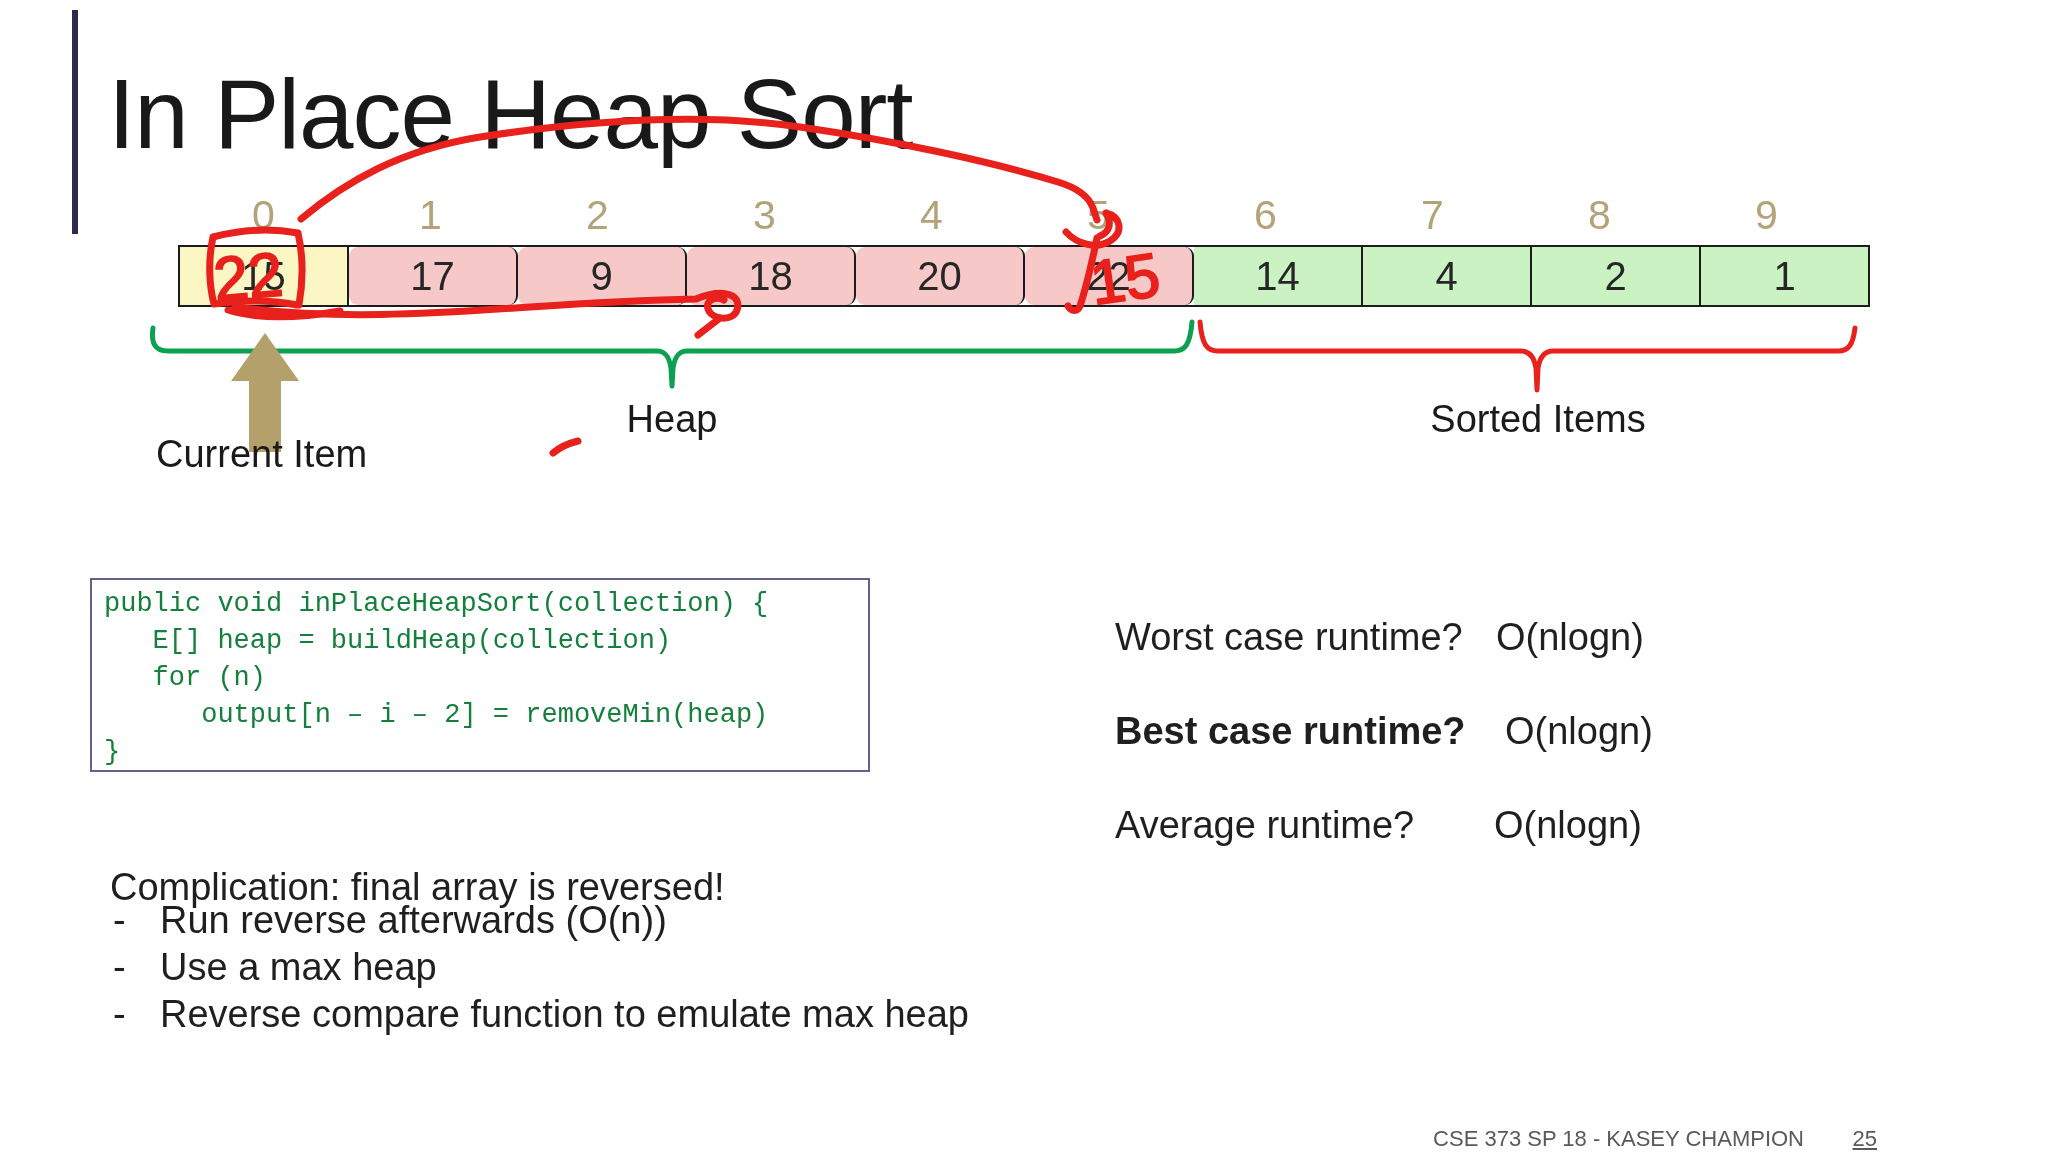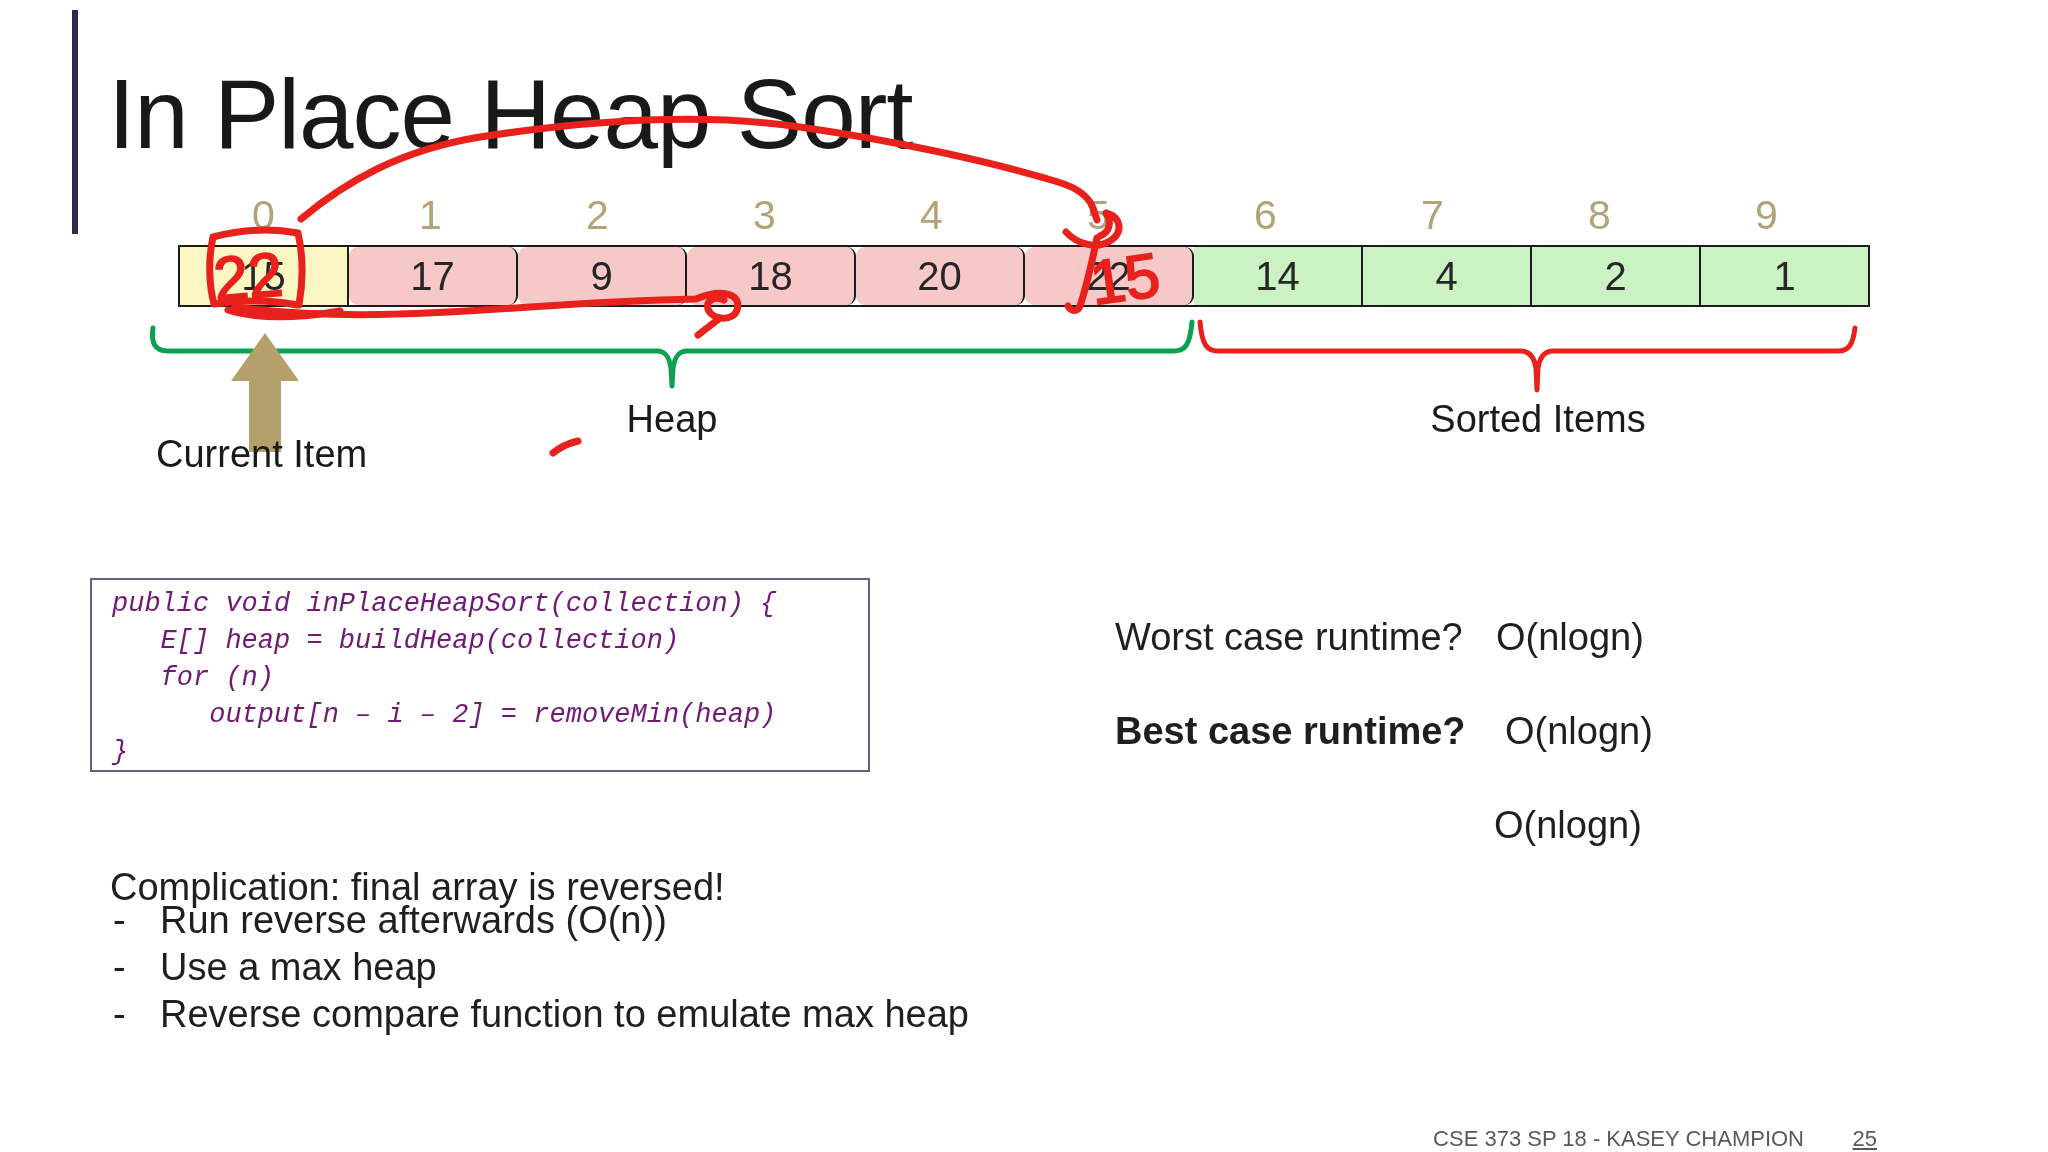--- a/index.html
+++ b/index.html
@@ -32,23 +32,23 @@
   .label { position:absolute; font-size:38px; color:#1a1a1a; white-space:nowrap; }
   .heap-label   { left:672px;  top:398px; transform:translateX(-50%); }
   .sorted-label { left:1538px; top:398px; transform:translateX(-50%); }
   .current-label{ left:156px;  top:433px; }
   
   .code-box {
     position:absolute; left:90px; top:578px; width:780px; height:194px;
     border:2.5px solid #62628c; background:#ffffff; box-sizing:border-box;
   }
   .code-line {
-    margin-left:20px; white-space:pre;
+    margin-left:12px; white-space:pre;
     font-family:"Liberation Mono","DejaVu Sans Mono",monospace;
-    font-size:27px; line-height:37px; color:#701a75;font-style:italic;
+    font-size:27px; line-height:37px; color:#15803d;
   }
   .code-line:first-child { margin-top:6px; }
   
   .qa { position:absolute; font-size:38px; color:#1f1f1f; white-space:nowrap; }
   
   .comp-head { position:absolute; left:110px; top:852px; font-size:38px; color:#1f1f1f;margin-top:14px; }
   .bullet { position:absolute; font-size:38px; color:#1f1f1f; white-space:nowrap; }
   .bullet .marker { position:absolute; left:3px; }
   .bullet .btext  { position:absolute; left:50px; }
   .b1 { left:110px; top:899px; }
@@ -126,20 +126,21 @@
     <div class="code-line">   E[] heap = buildHeap(collection)</div>
     <div class="code-line">   for (n)</div>
     <div class="code-line">      output[n – i – 2] = removeMin(heap)</div>
     <div class="code-line">}</div>
   </div>
 
   <span class="qa" style="left:1115px; top:616px;">Worst case runtime?</span>
   <span class="qa" style="left:1496px; top:616px;">O(nlogn)</span>
   <span class="qa" style="left:1115px; top:710px;font-weight:bold;">Best case runtime?</span>
   <span class="qa" style="left:1505px; top:710px;">O(nlogn)</span>
+  <span class="qa" style="left:1115px; top:804px;">Average runtime?</span>
   <span class="qa" style="left:1494px; top:804px;">O(nlogn)</span>
 
   <div class="comp-head">Complication: final array is reversed!</div>
   <div class="bullet b1">
     <span class="marker">-</span>
     <span class="btext">Run reverse afterwards (O(n))</span>
   </div>
   <div class="bullet b2">
     <span class="marker">-</span>
     <span class="btext">Use a max heap</span>

